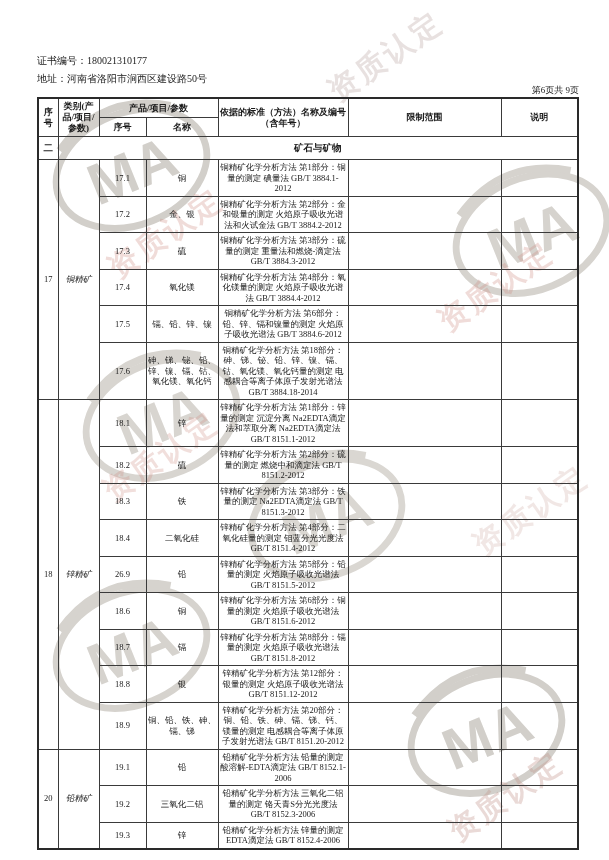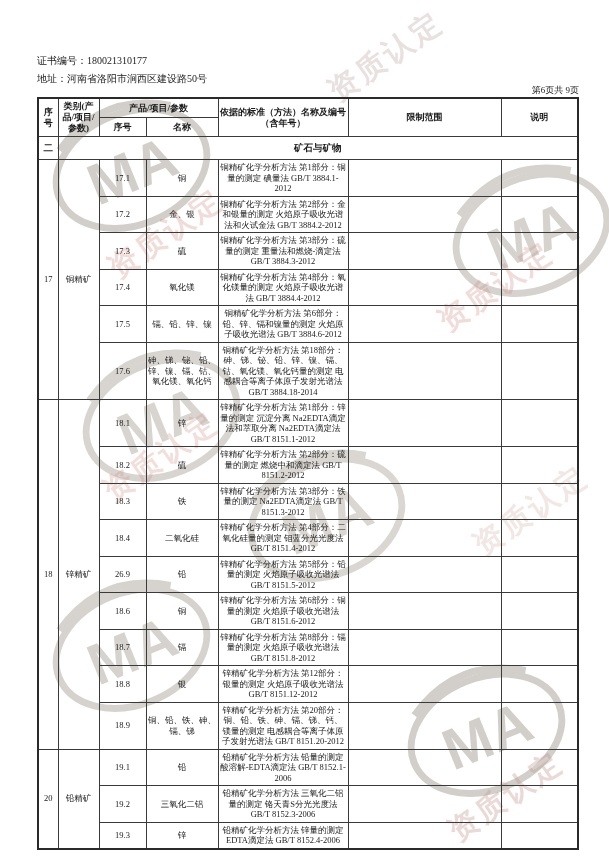--- a/index.html
+++ b/index.html
@@ -44,21 +44,21 @@
     border:1px solid #3a3a3a;
     font-size:8.5px;line-height:10.5px;
     text-align:center;vertical-align:middle;
     padding:2px 1px;word-break:break-word;
     font-weight:normal;
     background:transparent;
   }
   table.cap{border:2px solid #2a2a2a;}
   table.cap th{font-size:9px;font-weight:bold;line-height:11px;}
   tr.section-row td{font-weight:bold;font-size:9.5px;height:18px;}
-  td.cat-cell{font-size:9px;}
+  td.cat-cell{font-size:9px;font-style:italic;}
   td.seq-cell{font-size:9px;}
   td.std-cell{padding:2px 2px;}
 </style>
 </head>
 <body>
 
 <div class="page">
 
   <div class="wm-layer">
     <span class="wm-cma" style="left:40px;top:95px;position:absolute;">

